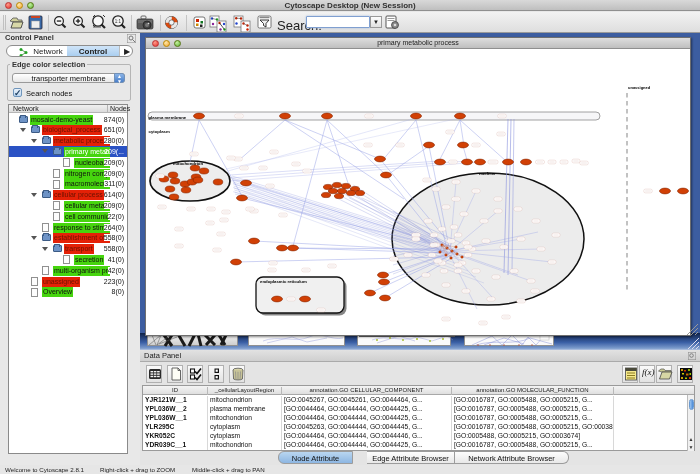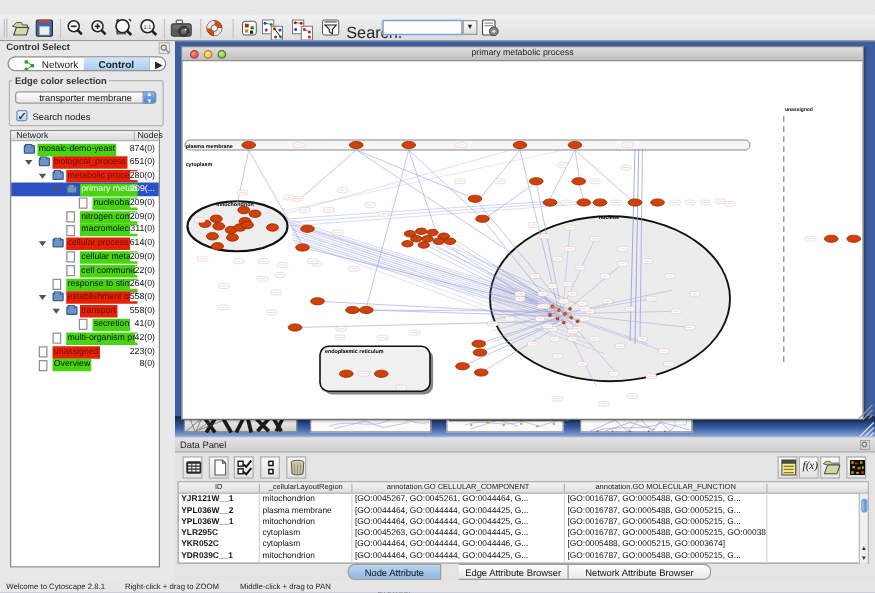--- a/index.html
+++ b/index.html
@@ -63,20 +63,26 @@
 .btab{position:absolute;top:0;height:13px;line-height:13px;text-align:center;background:linear-gradient(#fdfdfd,#e8e8e8);border:1px solid #9c9c9c}
 #btab1{left:0;width:75px;background:linear-gradient(#b9d6f0,#8db6e2);border-radius:6px 0 0 6px}
 #btab2{left:89px;width:88px;border-left:none}
 #btab3{left:177px;width:114px;border-left:none;border-radius:0 6px 6px 0}
 
 #status{left:0;top:465px;width:700px;height:9px;background:#e6e6e6;font-size:6.2px;color:#222}
 #status span{position:absolute;top:1px}
 </style></head>
 <body>
 <div id="app">
+<div class="abs" id="titlebar">
+  <div class="abs t">Cytoscape Desktop (New Session)</div>
+  <div class="abs light" style="left:5px;background:radial-gradient(circle at 35% 30%,#ff9a8a,#e4322b);border:.5px solid #b33"></div>
+  <div class="abs light" style="left:16px;background:radial-gradient(circle at 35% 30%,#ffe9a8,#f3a536);border:.5px solid #b80"></div>
+  <div class="abs light" style="left:27px;background:radial-gradient(circle at 35% 30%,#c8f0a0,#5fb53a);border:.5px solid #571"></div>
+</div>
 <div class="abs" id="toolbar">
   <div class="abs tsep" style="left:3px"></div>
       <div class="abs tsep" style="left:5px"></div>
   <svg class="abs" style="left:8px;top:3px" width="390" height="17" viewBox="0 0 390 17">
 
     <g transform="translate(1,2)">
           <path d="M1 4 L4 1 L8 1 L9 3 L13 3 L13 5 L5 5 Z" fill="#cfcf9a" stroke="#555" stroke-width=".8"></path>
           <path d="M2 11 L4 5 L14 5 L12 11 Z" fill="#d8d8a8" stroke="#444" stroke-width=".9"></path>
         </g>
 
@@ -182,21 +188,21 @@
   <svg class="abs" style="left:385px;top:3px" width="15" height="15" viewBox="0 0 15 15">
         <rect x="1" y="1" width="10" height="12" rx="1" fill="#fff" stroke="#444" stroke-width=".9"></rect>
         <rect x="2.5" y="3" width="7" height="1" fill="#999"></rect>
         <rect x="2.5" y="5" width="7" height="1" fill="#999"></rect>
         <circle cx="10" cy="10" r="3.5" fill="#888" stroke="#333" stroke-width=".7"></circle>
         <circle cx="10" cy="10" r="1.3" fill="#ddd"></circle>
       </svg>
 </div>
 
 <div class="abs" id="cpanel">
-  <div class="abs" id="cphead">Control Select</div>
+  <div class="abs" id="cphead">Control Panel</div>
   <svg class="abs" style="left:127px;top:1px" width="9" height="9" viewBox="0 0 9 9">
         <rect x="0" y="0" width="9" height="9" fill="none" stroke="#888" stroke-width="1"></rect>
         <circle cx="4" cy="4" r="2" fill="none" stroke="#777" stroke-width="1"></circle>
         <line x1="5.5" y1="5.5" x2="8" y2="8" stroke="#777" stroke-width="1"></line>
       </svg>
   <div class="abs" id="cptabs">
     <svg class="abs" style="left:12px;top:2px" width="9" height="9" viewBox="0 0 9 9">
           <circle cx="2" cy="1.5" r="1.5" fill="#2a2"></circle>
           <circle cx="2" cy="7.5" r="1.5" fill="#2a2"></circle>
           <circle cx="7" cy="4.5" r="1.5" fill="#2a2"></circle>

